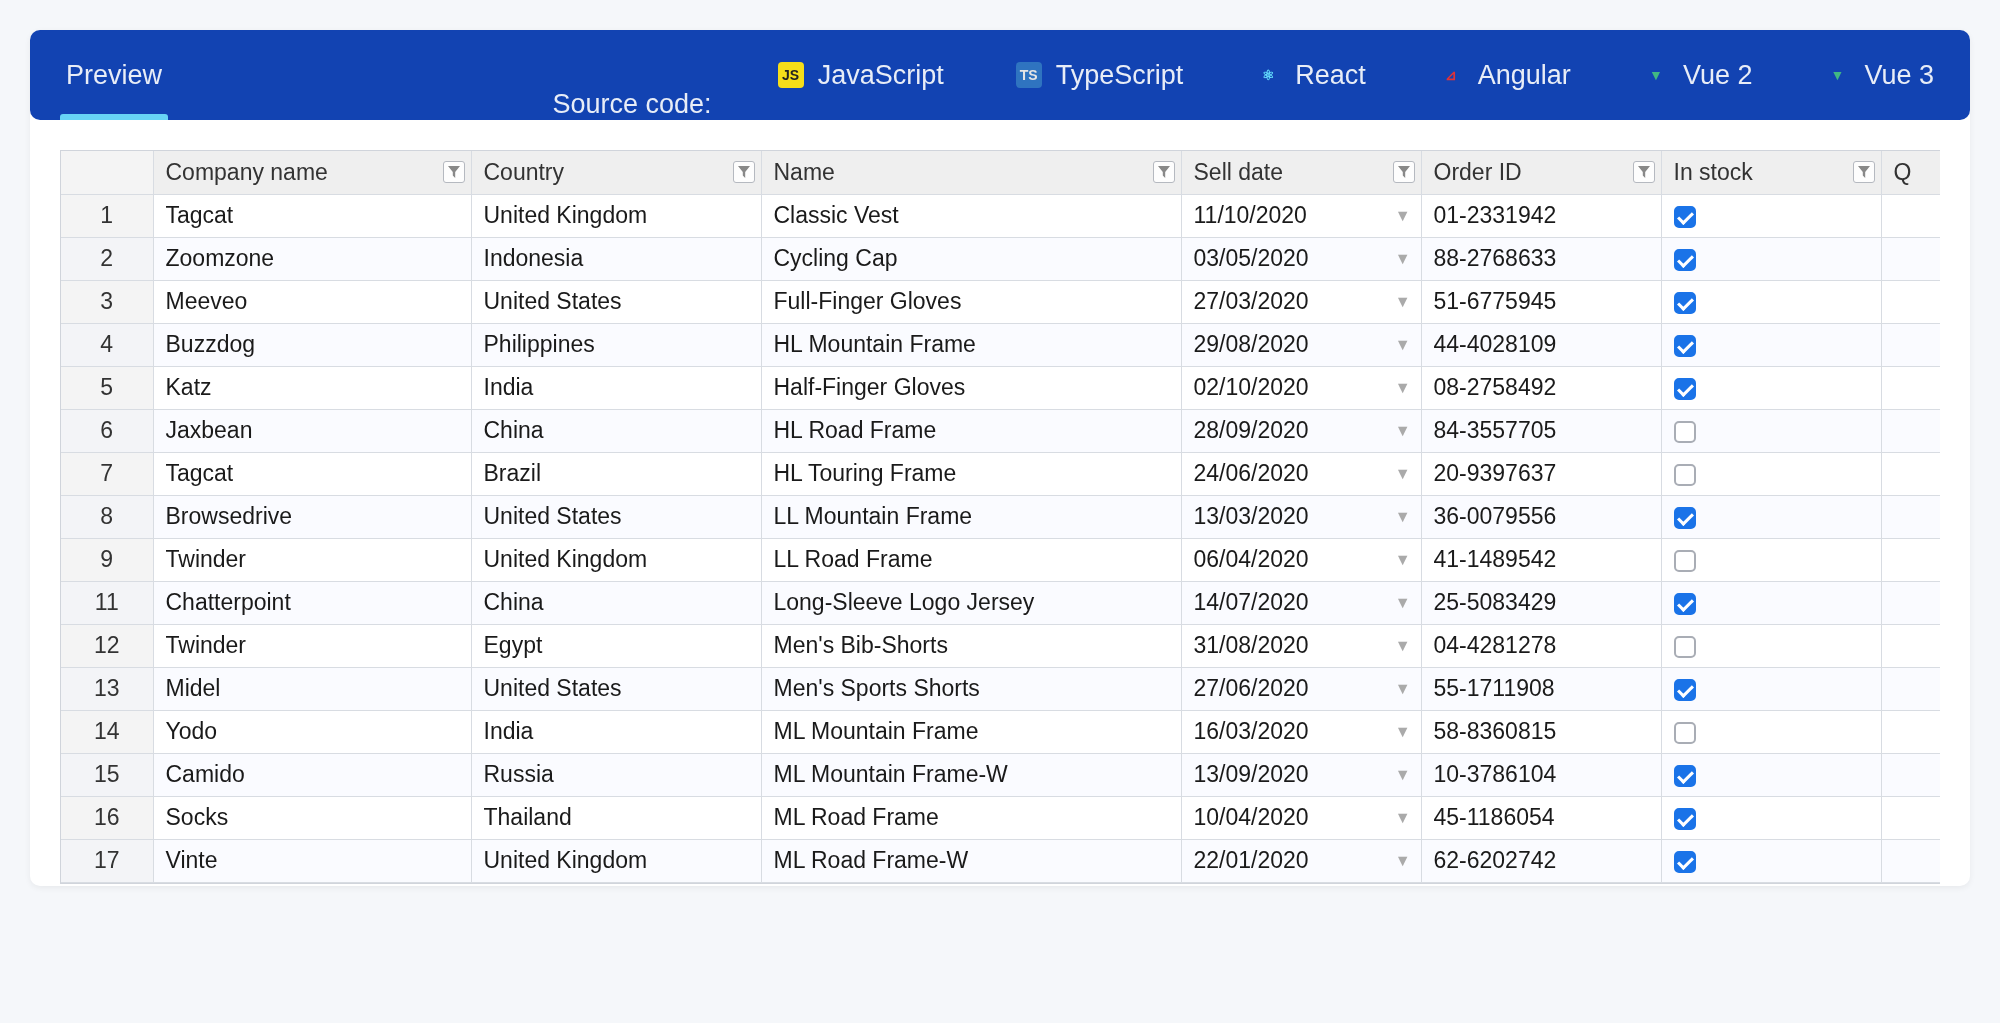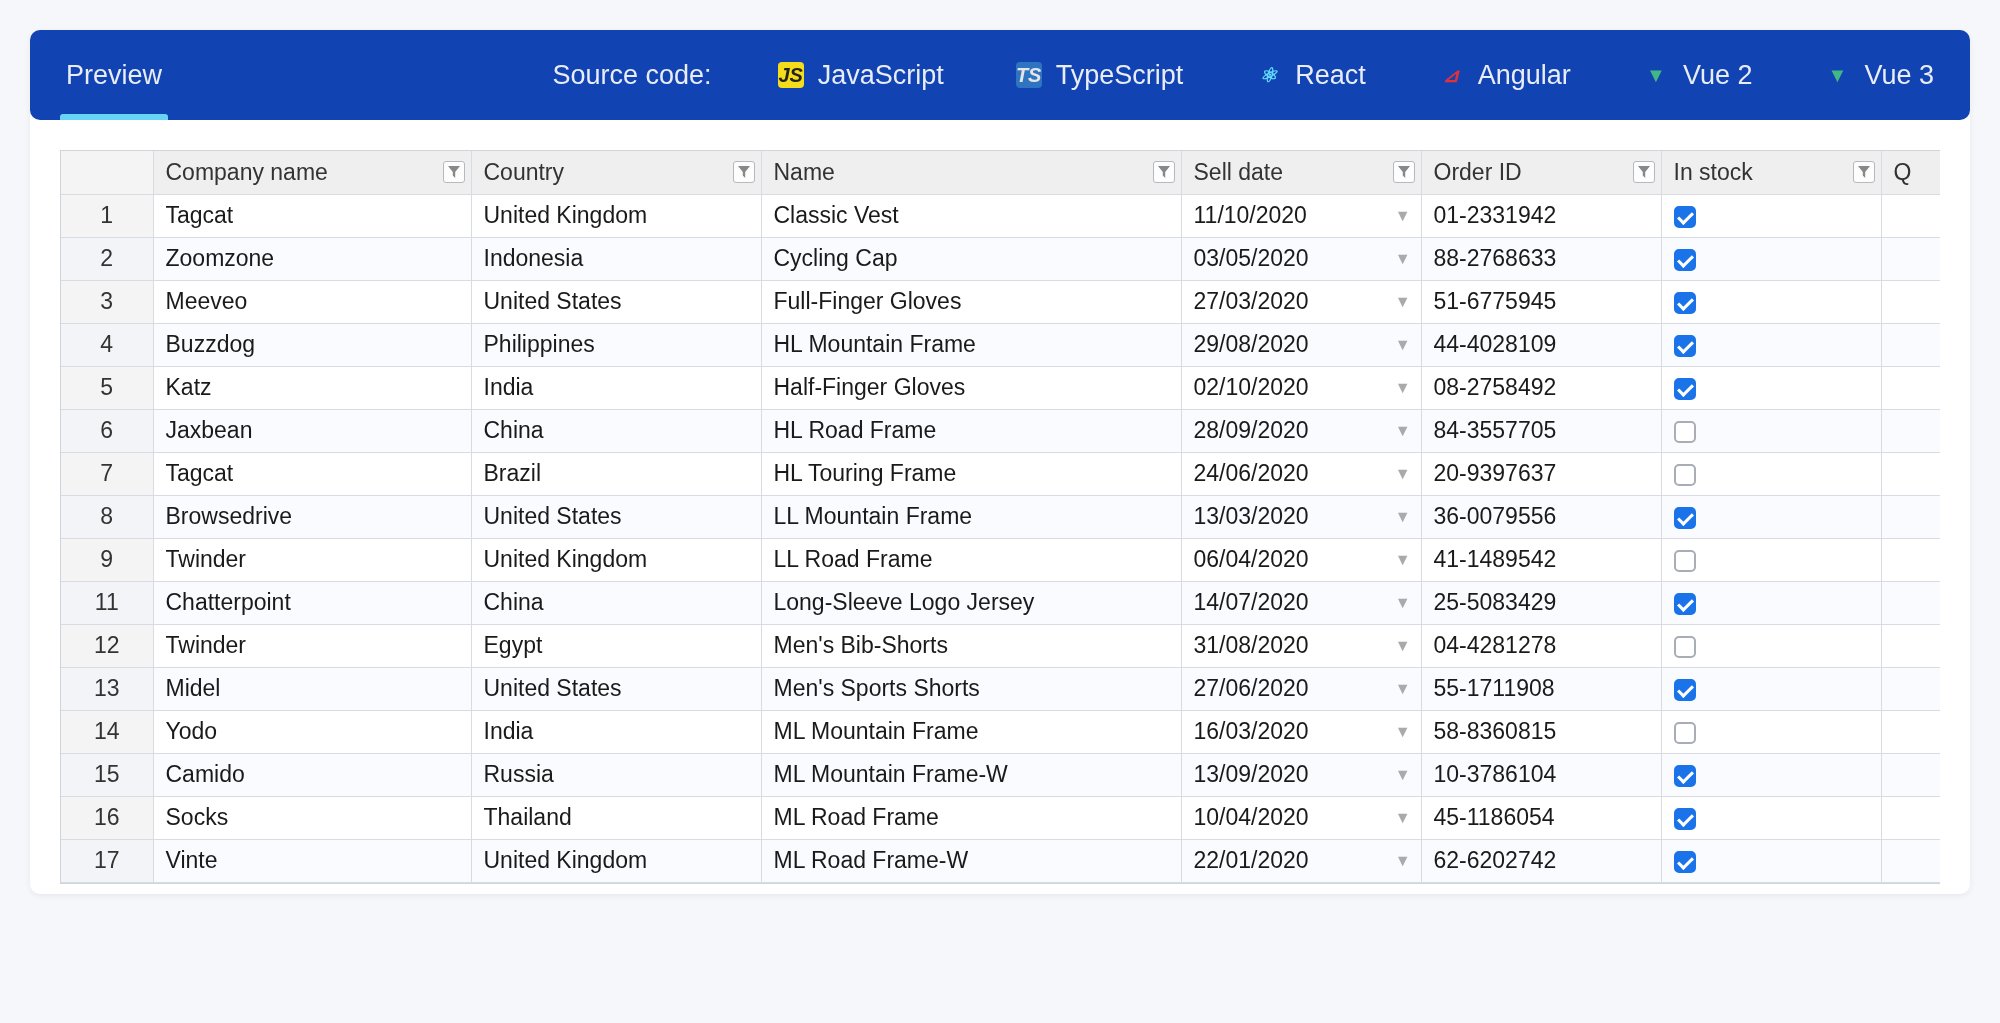--- a/index.html
+++ b/index.html
@@ -16,21 +16,21 @@
   }
   .panel {
     background: #fff;
     border-radius: 10px;
     overflow: hidden;
     box-shadow: 0 2px 6px rgba(0,0,0,.06);
   }
   
   .tabs {
     display: flex;
-    align-items: center;
+    align-items: flex-end;
     background: #1243b2;
     height: 90px;
     padding: 0 30px;
     font-size: 27px;
     color: #e8edf7;
     gap: 60px;
     border-bottom-left-radius: 10px;
     border-bottom-right-radius: 10px;
     border-top-left-radius: 0;
     border-top-right-radius: 0;
@@ -51,31 +51,31 @@
     left: 0; right: 0; bottom: 0;
     height: 6px;
     background: #67d4f6;
     border-radius: 3px 3px 0 0;
   }
   .src-label { font-weight: 400; }
   .lang { display: flex; align-items: center; gap: 14px; }
   .lang .ic {
     width: 26px; height: 26px; border-radius: 4px;
     display: inline-flex; align-items: center; justify-content: center;
-    font-size: 20px; font-weight: 700; font-style: italic;
+    font-size: 14px; font-weight: 700;
   }
   .ic-js { background: #f5de19; color: #222; }
   .ic-ts { background: #2f74c0; color: #e5e5e5; }
   .ic-react { color: #61dafb; font-size: 22px; }
   .ic-ang { color: #e23237; font-size: 22px; }
   .ic-vue { color: #41b883; font-size: 18px; }
 
   
   .grid-wrap {
-    padding: 30px 30px 10px 30px;
+    padding: 30px 30px 2px 30px;
     overflow: hidden;
   }
   .grid-scroll {
     width: 100%;
     overflow: hidden;
     border: 1px solid #d0d4db;
     border-right: none;
   }
   table.grid {
     border-collapse: collapse;

